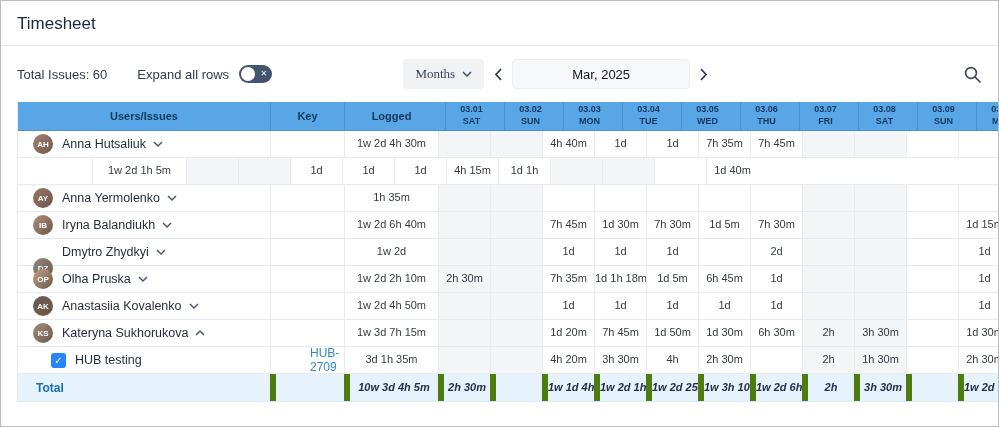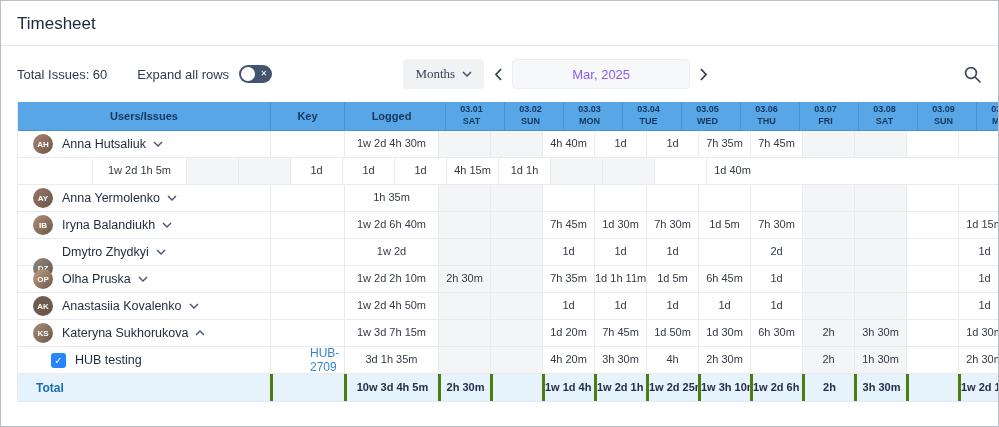--- a/index.html
+++ b/index.html
@@ -16,21 +16,21 @@
   .ti { margin-right:30px; }
   .el { margin-right:10px; }
   .toggle { position:relative; width:33px; height:18px; border-radius:10px; background:#44546f; cursor:pointer; flex:none; }
   .knob { position:absolute; left:2px; top:2px; width:14px; height:14px; border-radius:50%; background:#fff; }
   .tx { position:absolute; right:5px; top:0; line-height:18px; font-size:8px; color:#fff; }
   .sp1 { flex:0.55; } .sp2 { flex:1; }
   .months { display:flex; align-items:center; gap:7px; height:30px; padding:0 12px; background:#f1f2f4;
     border:none; border-radius:4px; font-size:13px; color:#36435a; font-family:Liberation Serif, serif; cursor:pointer; }
   .navb { background:none; border:none; padding:4px 10px; cursor:pointer; display:flex; align-items:center; }
   .datebox { width:178px; height:30px; background:#f7f8fa; border:1px solid #edeef1; border-radius:4px;
-    display:flex; align-items:center; justify-content:center; font-size:13px; color:#8b5cf6; cursor:pointer; box-sizing:border-box; }
+    display:flex; align-items:center; justify-content:center; font-size:13px; color:#0f172a; cursor:pointer; box-sizing:border-box; }
   .search { cursor:pointer; display:flex; margin-left:6px; }
 
   .table { margin-left:16px; width:992px; border-left:1px solid #e8eaed; }
   .trow { display:flex; height:26px; border-bottom:1px solid #e8eaed; background:#fff; }
   .cell { box-sizing:border-box; flex:none; }
   .c-users { width:252px; display:flex; align-items:center; padding-left:15px; }
   .c-key { width:74px; display:flex; align-items:center; justify-content:center;padding-left:39px; }
   .c-logged { width:94px; }
   .c-day { width:52px; }
   .cell + .cell { border-left:1px solid #e9ebee; }
@@ -49,21 +49,21 @@
     display:flex; align-items:center; justify-content:center; flex:none; }
   .uname, .iname { margin-left:9px; font-size:12.5px; color:#1f2a3c; white-space:nowrap; }
   .chev { margin-left:7px; display:flex; cursor:pointer; }
   .chev.up svg { transform:rotate(180deg); }
   .issue-indent { padding-left:33px; }
   .cbx { width:15px; height:15px; border-radius:3px; background:#2684ff; color:#fff; font-size:10px;
     line-height:15px; text-align:center; flex:none; cursor:pointer; }
   .key-link { font-size:12px; color:#3487cf; cursor:pointer; }
 
   .total { background:#e6f2fc; height:27px; border-bottom:1px solid #dcebf8; }
-  .total .cell + .cell { border-left:3px solid #4d7c0f; }
+  .total .cell + .cell { border-left:6px solid #4d7c0f;font-style:italic; }
   .tlabel { font-size:12px; font-weight:700; color:#1a6db3; padding-left:18px; }
   .tval { text-align:center; line-height:27px; font-size:11px; font-weight:700; color:#22304a; white-space:nowrap; overflow:hidden; display:block; }
 </style>
 </head>
 <body>
 
 <div class="page">
 
   <div class="titlebar">
     <div class="title">Timesheet</div>
@@ -279,21 +279,21 @@
               <svg width="10" height="6" viewBox="0 0 10 6">
                 <path d="M1 1l4 4 4-4" fill="none" stroke="#44546f" stroke-width="1.4"></path>
               </svg>
             </span>
           </div>
           <div class="cell c-key"></div>
           <div class="cell c-logged val">1w 2d 2h 10m</div>
           <div class="cell c-day val weekend">2h 30m</div>
           <div class="cell c-day val weekend"></div>
           <div class="cell c-day val">7h 35m</div>
-          <div class="cell c-day val">1d 1h 11m</div>
+          <div class="cell c-day val">1d 1h 18m</div>
           <div class="cell c-day val">1d 5m</div>
           <div class="cell c-day val">6h 45m</div>
           <div class="cell c-day val">1d</div>
           <div class="cell c-day val weekend"></div>
           <div class="cell c-day val weekend"></div>
           <div class="cell c-day val"></div>
           <div class="cell c-day val">1d</div>
         </div>
         <div class="trow">
           <div class="cell c-users">

